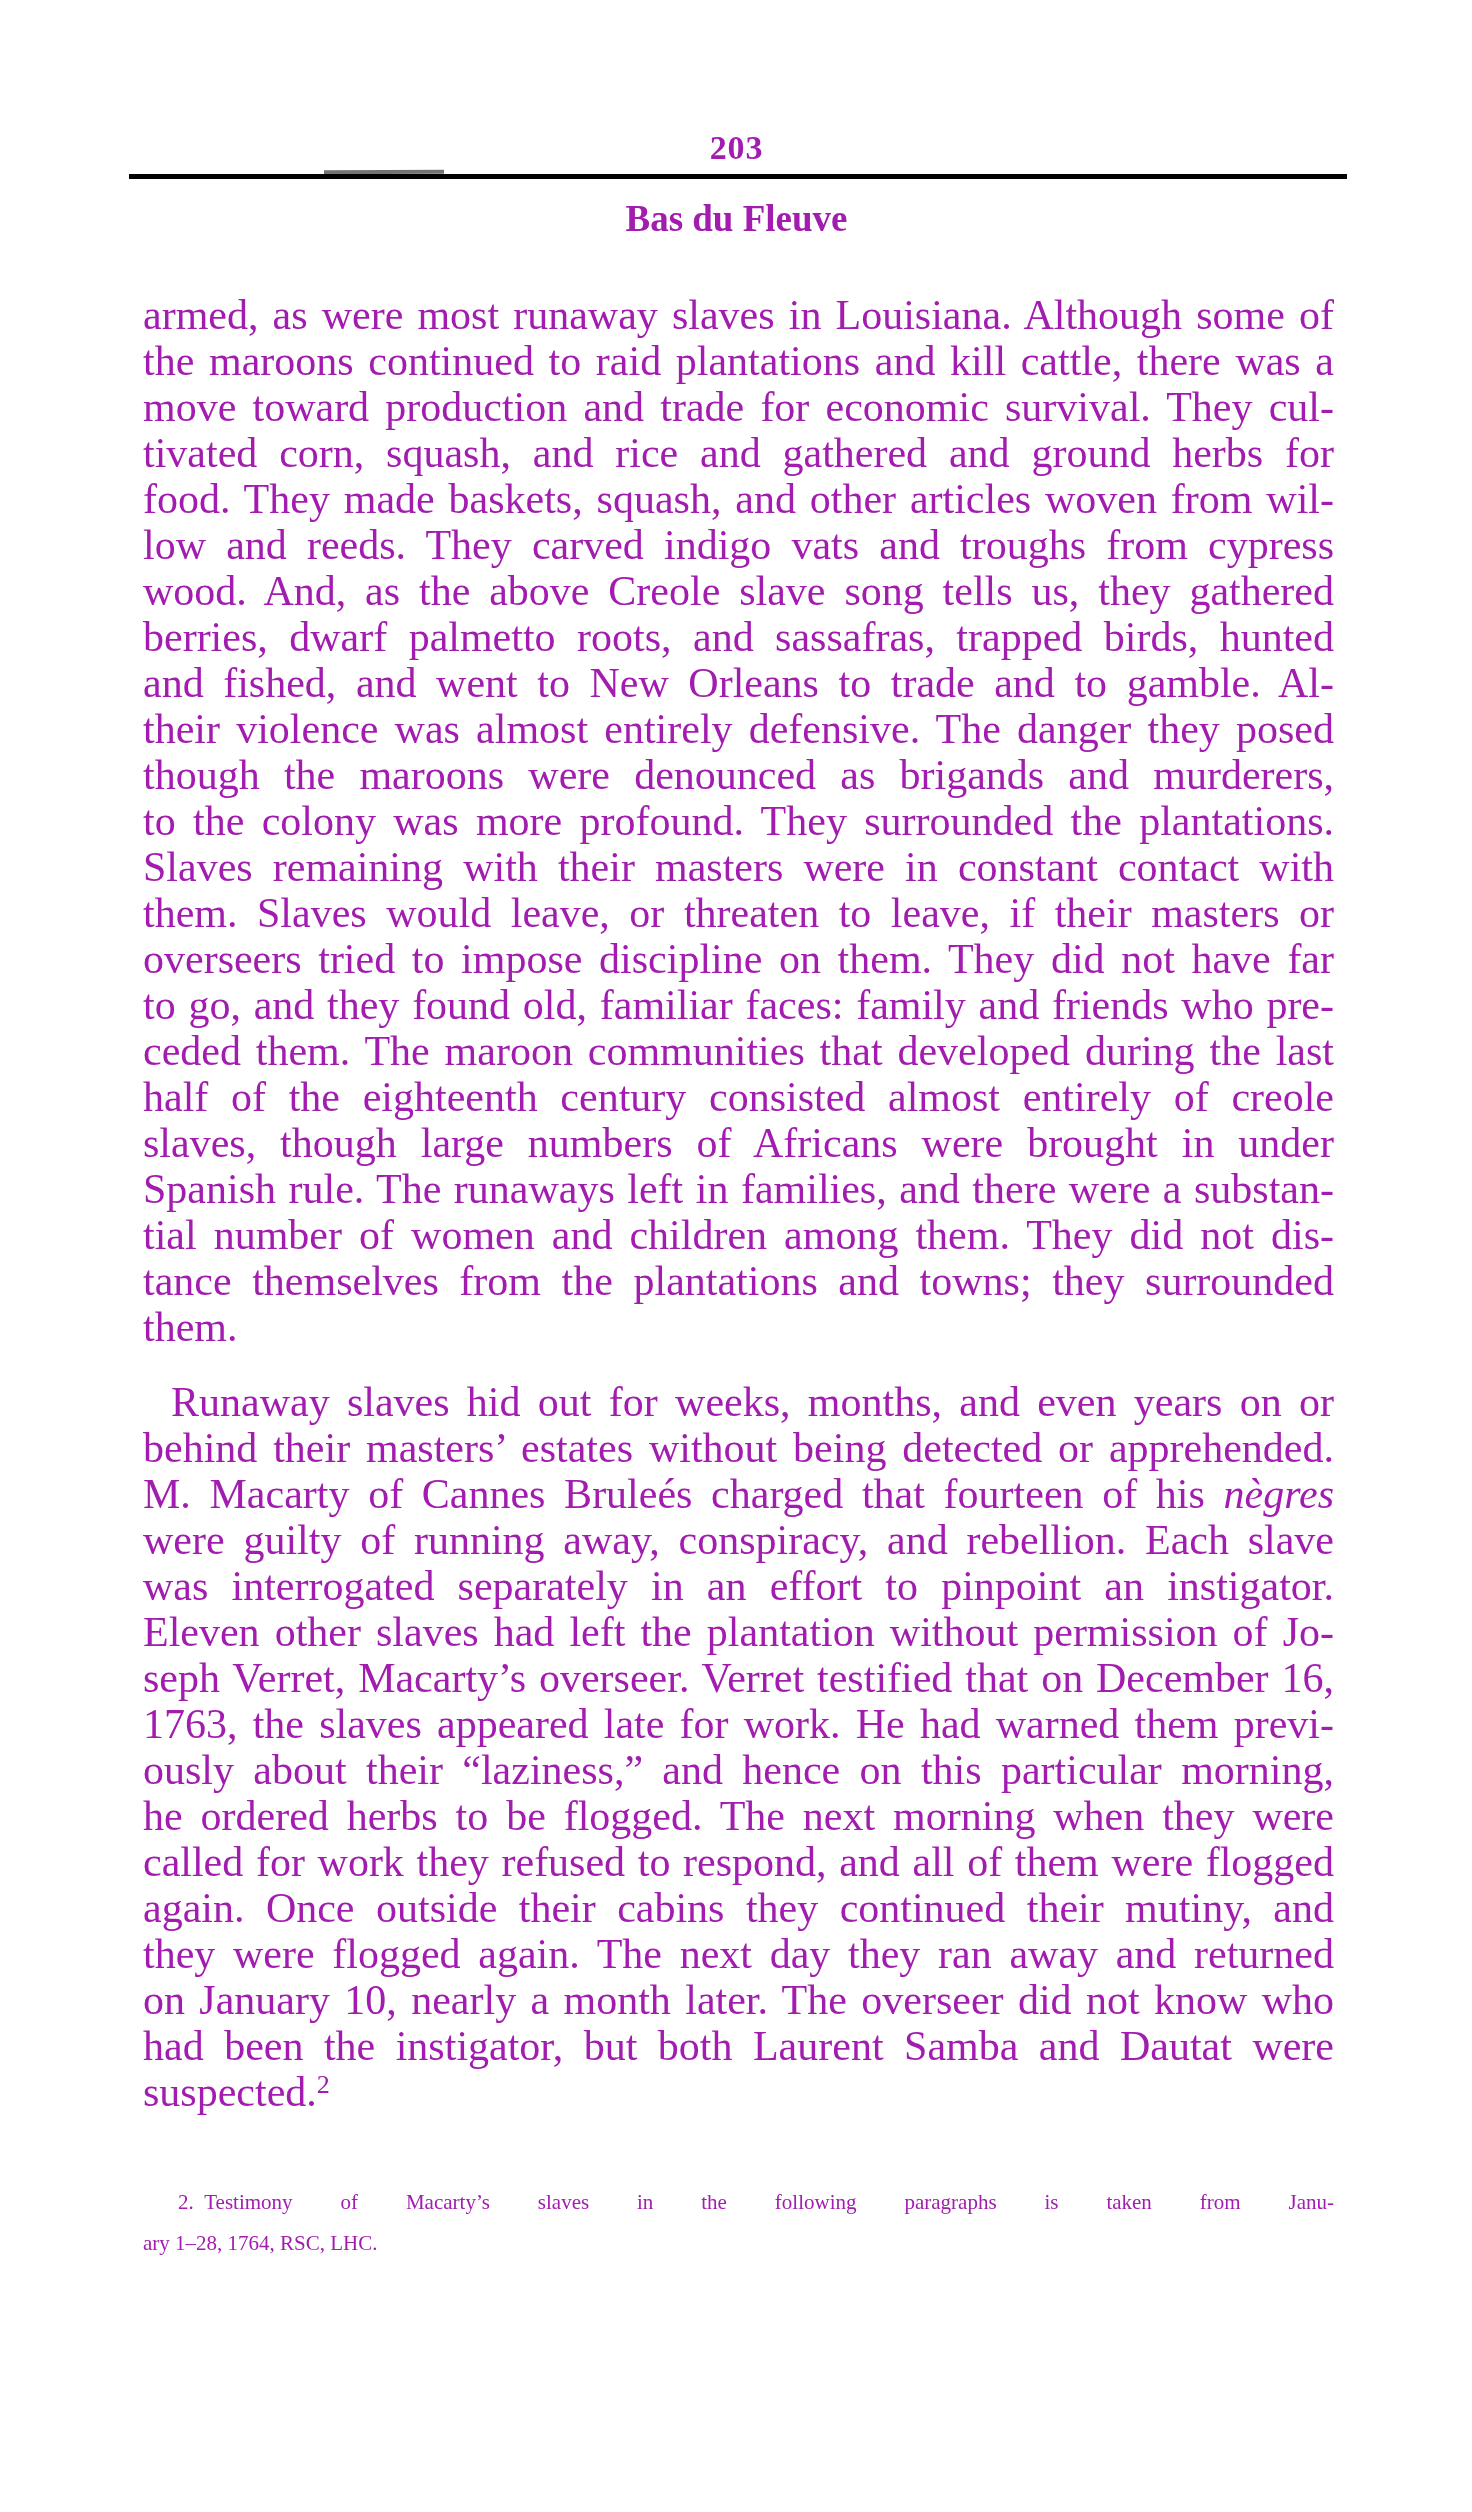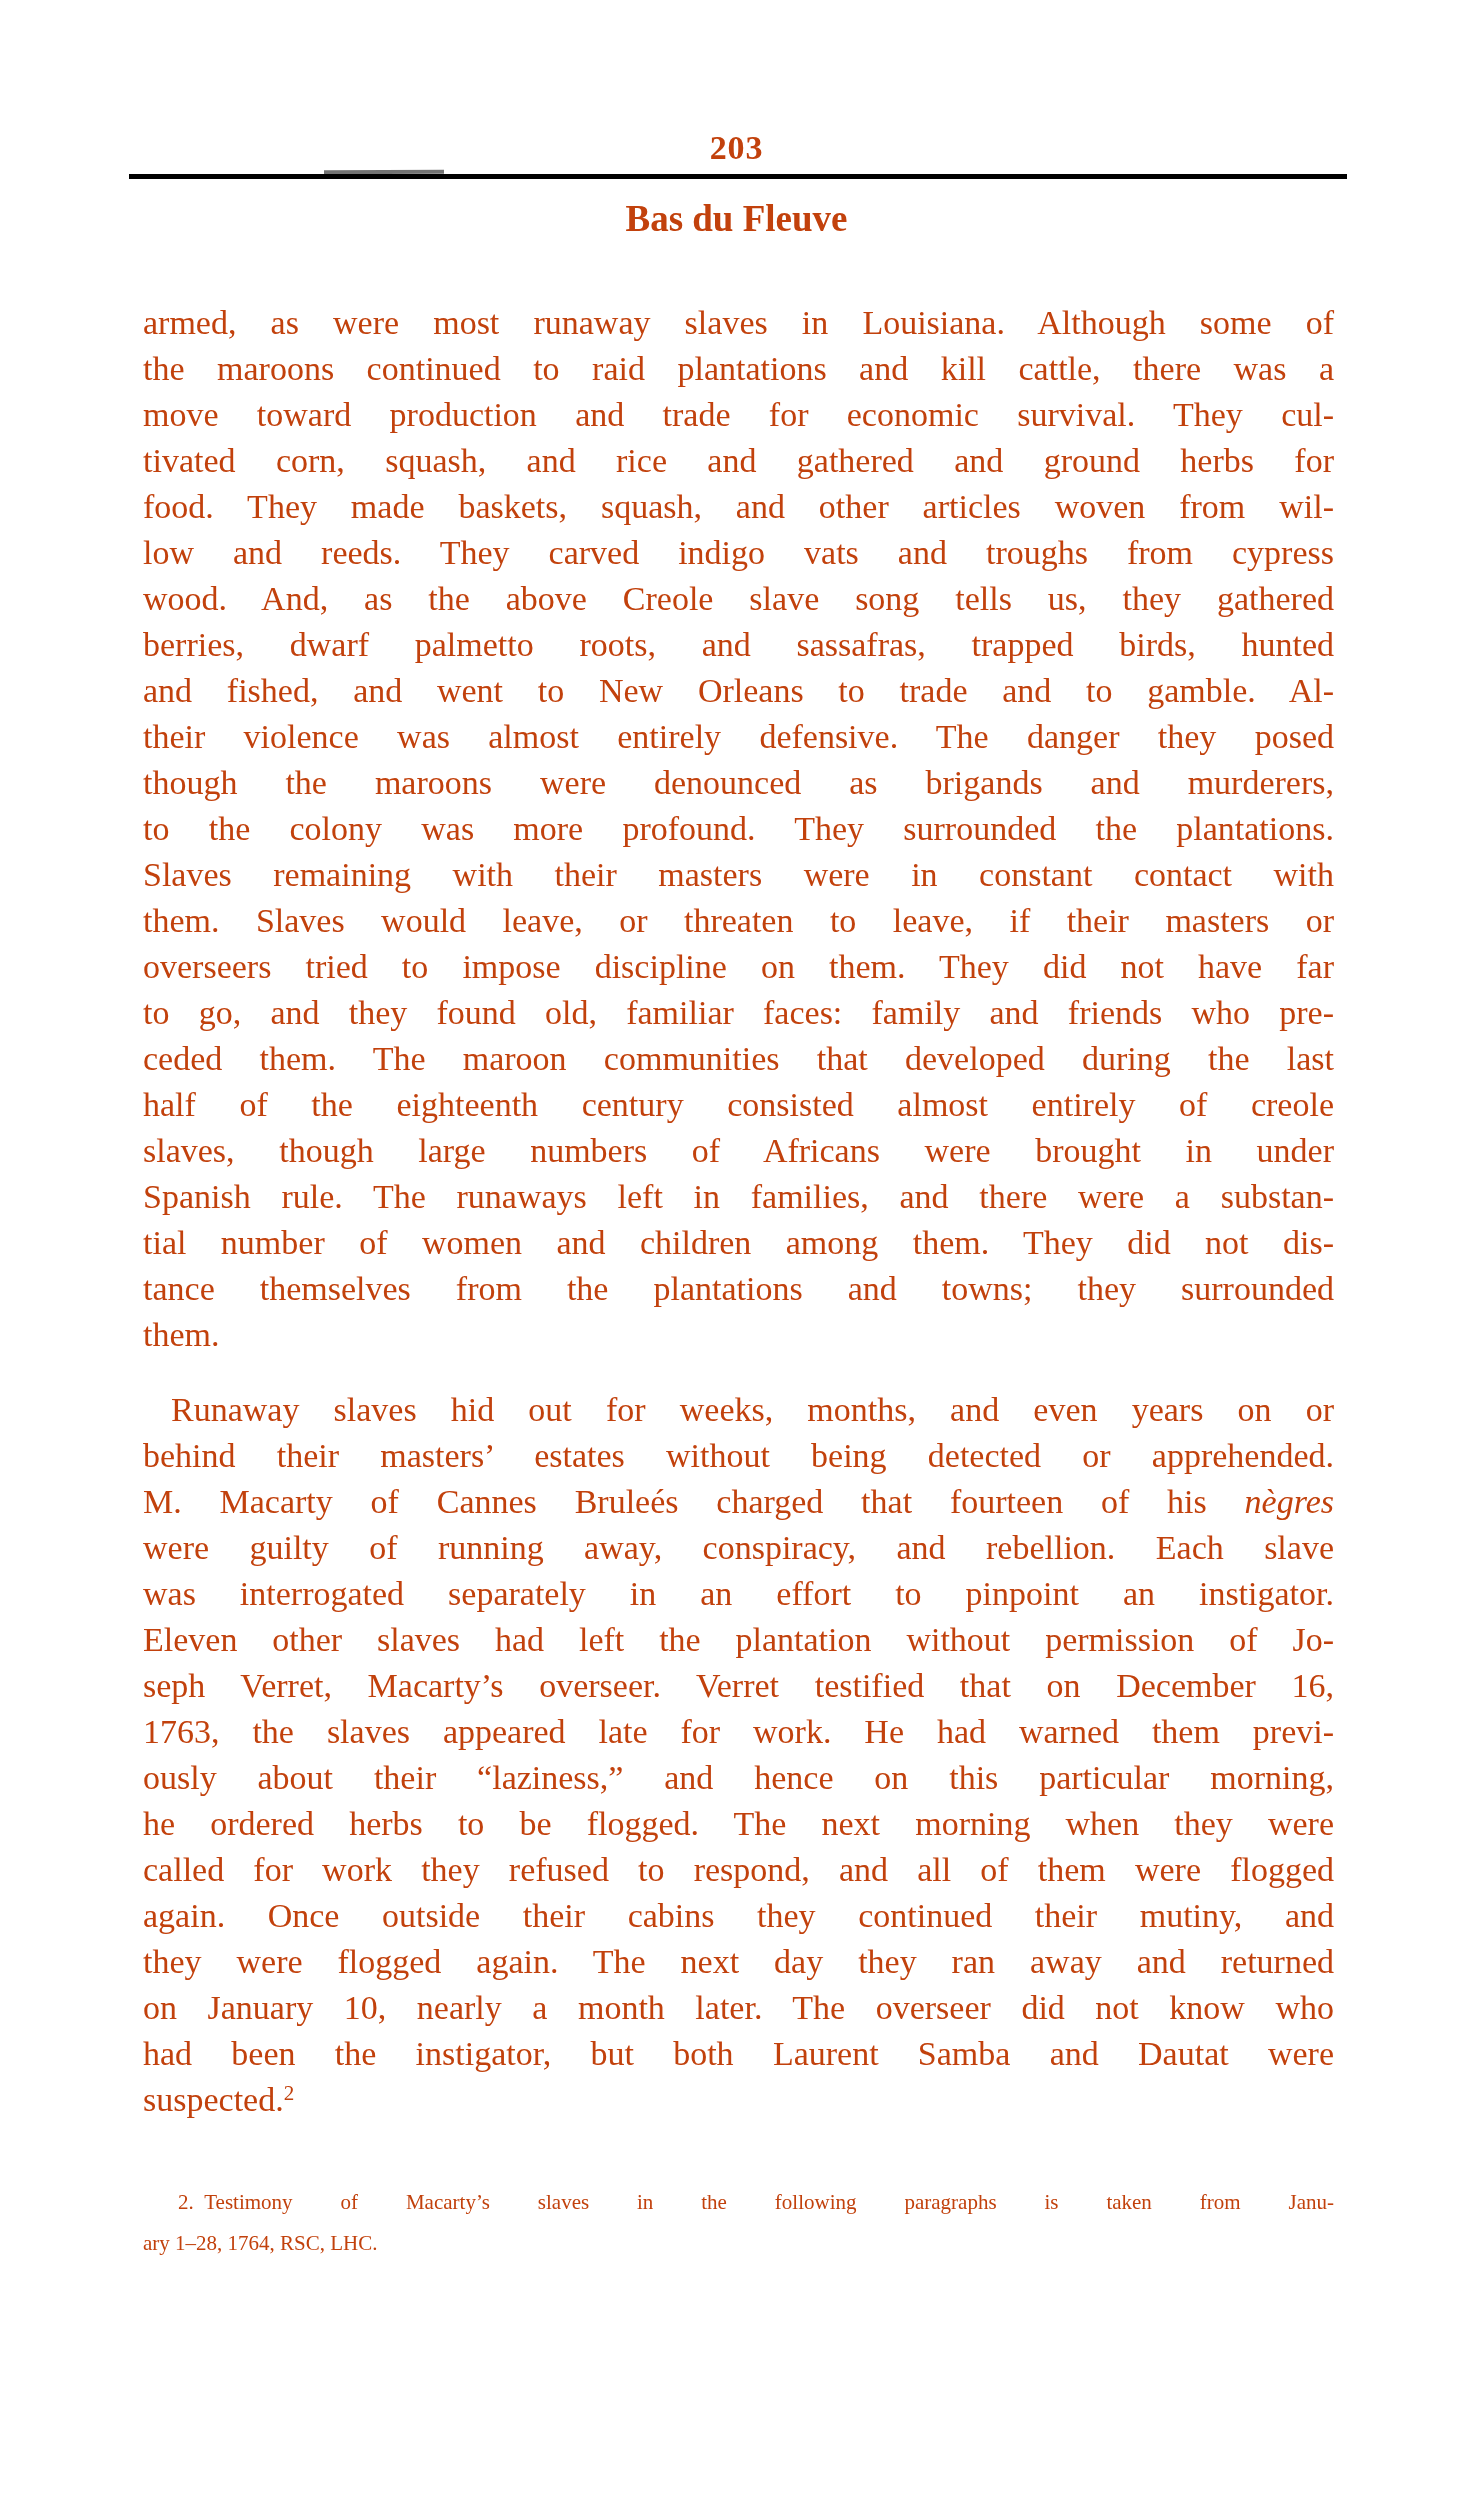--- a/index.html
+++ b/index.html
@@ -5,21 +5,21 @@
   html, body {
     margin: 0;
     padding: 0;
     background: #ffffff;
   }
   #page {
     position: relative;
     width: 1473px;
     height: 2512px;
     background: #ffffff;
-    color: #c2410c;
+    color: #a21caf;
     font-family: "Liberation Serif", "DejaVu Serif", serif;
     overflow: hidden;
   }
   .page-number {
     position: absolute;
     top: 129px;
     left: 0;
     width: 100%;
     text-align: center;
     font-size: 34px;
@@ -48,24 +48,24 @@
     position: absolute;
     top: 197px;
     left: 0;
     width: 100%;
     text-align: center;
     font-size: 37px;
     font-weight: 700;
   }
   .body-text {
     position: absolute;
-    top: 300px;
+    top: 292px;
     left: 143px;
     width: 1191px;
-    font-size: 34px;
+    font-size: 42px;
     line-height: 46px;
   }
   .footnote {
     position: absolute;
     top: 2153px;
     left: 143px;
     width: 1191px;
     font-size: 21px;
     line-height: 41px;
   }

